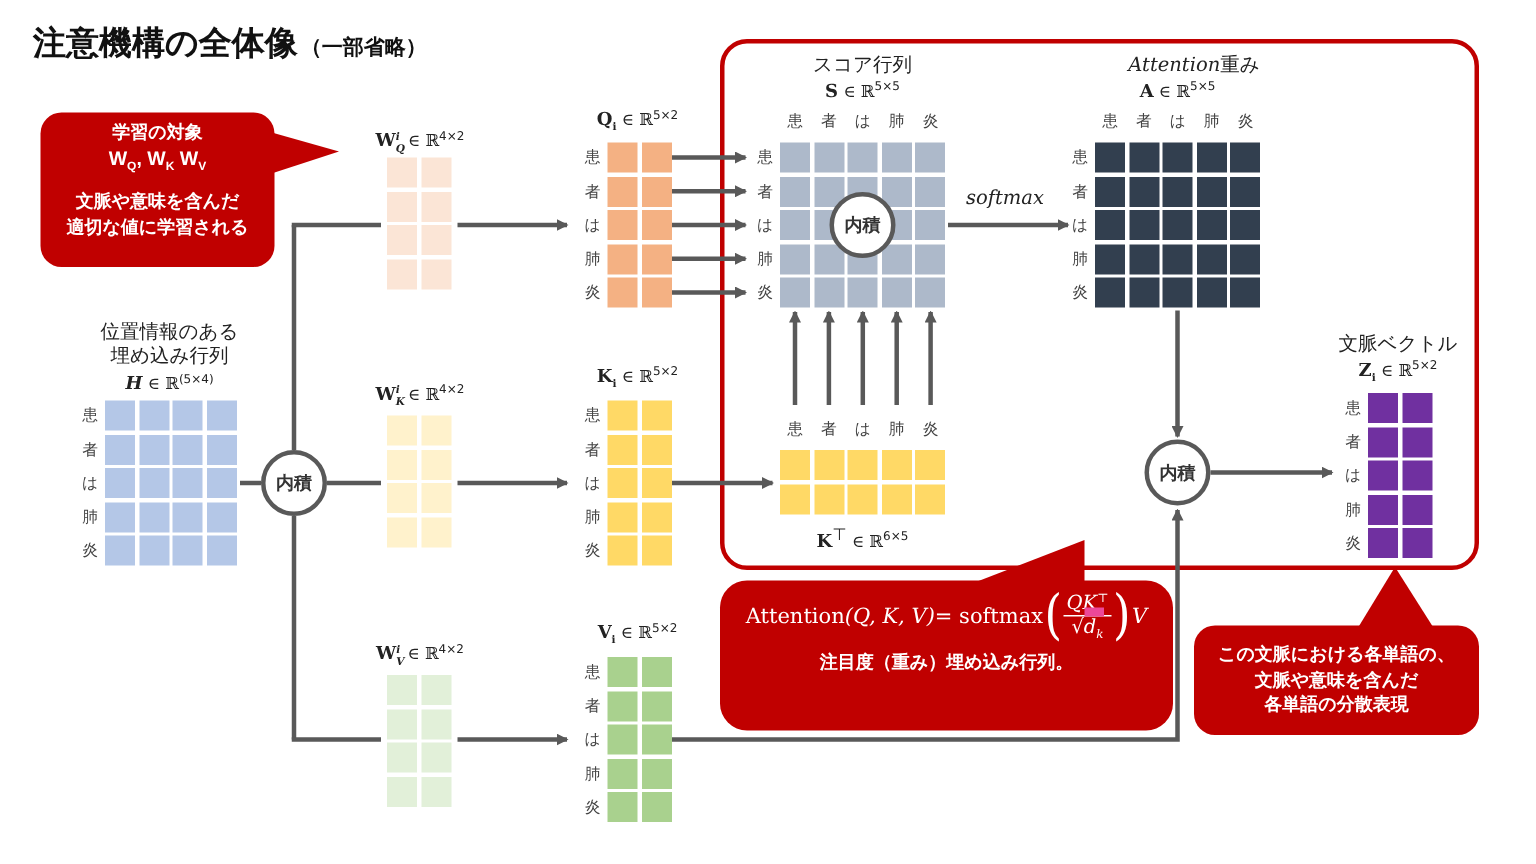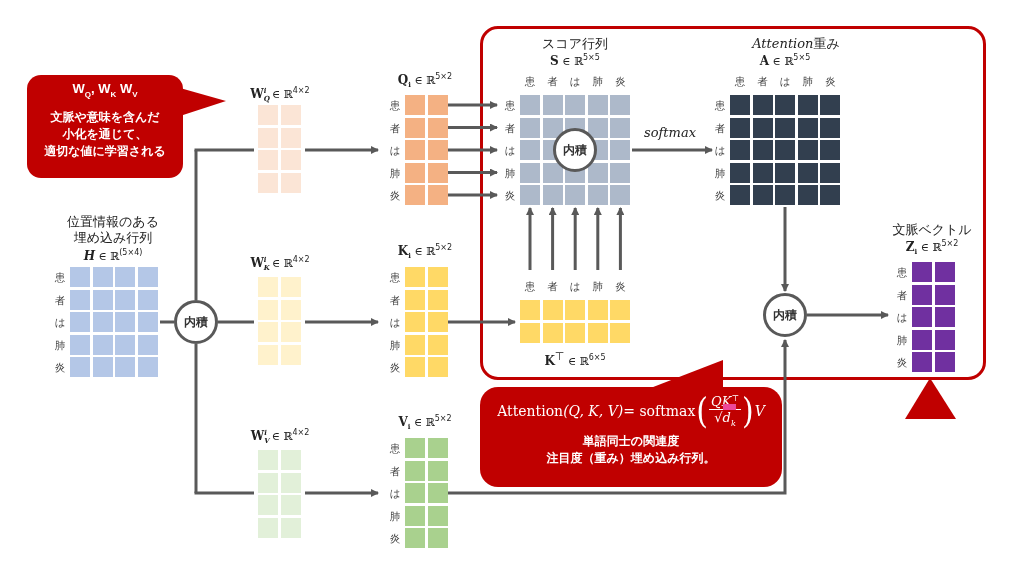--- a/index.html
+++ b/index.html
@@ -37,20 +37,23 @@
   .cell { position:absolute; width:20px; height:20px; }
   .rlabel, .clabel { position:absolute; font-size:10.5px; color:#444; width:16px; text-align:center; line-height:20px; }
   .softmax { left:670px; top:125px; transform:translateX(-50%); font-family:"DejaVu Serif", serif; font-style:italic; font-size:13px; color:#222; }
   .redbox { left:480px; top:26px; width:500px; height:348px; border:3px solid #c00000; border-radius:18px; }
 </style>
 </head>
 <body>
 
 <div id="stage">
 
+  <div class="abs title">
+    <span>注意機構の全体像</span><span class="sub">（一部省略）</span>
+  </div>
 
   <div class="abs redbox"></div>
 
   <svg class="lines" width="1024" height="576">
     <defs>
       <marker id="ah" markerWidth="8" markerHeight="8" refX="7" refY="4" orient="auto" markerUnits="userSpaceOnUse">
         <path d="M0,0 L8,4 L0,8 z" fill="#595959"></path>
       </marker>
     </defs>
     <g stroke="#595959" stroke-width="3" fill="none">
@@ -80,49 +83,54 @@
       <polyline points="447,493 785,493 785,340" marker-end="url(#ah)"></polyline>
     </g>
 
     <polygon points="180,88 226,101 180,116" fill="#c00000"></polygon>
     <polygon points="648,389 723,360 723,389" fill="#c00000"></polygon>
     <polygon points="905,419 930,378 956,419" fill="#c00000"></polygon>
   </svg>
 
   <div class="abs bubble b1">
     <div style="height:5px"></div>
+    <div class="ln">学習の対象</div>
     <div class="ln w">
       <span><span>W</span><sub>Q</sub><span>,</span></span>
       <span><span>W</span><sub>K</sub></span>
       <span><span>W</span><sub>V</sub></span>
     </div>
     <div style="height:6px"></div>
     <div class="ln">文脈や意味を含んだ</div>
-    <div class="ln">小化を通じて、</div>
     <div class="ln">適切な値に学習される</div>
   </div>
 
   <div class="abs bubble b2">
     <div class="formula">
       <span>Attention</span>
         <i>(Q, K, V)</i>
         <span> = softmax</span>
       <span class="paren">(</span>
       <span class="frac">
         <span class="num"><span>QK</span><sup>⊤</sup></span>
         <span class="den">√<span style="border-top:6px solid #ec4899"><span>d</span><sub>k</sub></span></span>
       </span>
       <span class="paren">)</span>
         <i>V</i>
     </div>
     <div style="height:2px"></div>
-    <div class="ln">単語同士の関連度</div>
     <div class="ln">注目度（重み）埋め込み行列。</div>
   </div>
 
+  <div class="abs bubble b3">
+    <div style="height:11px"></div>
+    <div class="ln">この文脈における各単語の、</div>
+    <div class="ln">文脈や意味を含んだ</div>
+    <div class="ln">各単語の分散表現</div>
+  </div>
 
   <div class="abs circle" style="left:174px; top:300px;">
       <span>内積</span>
     </div>
   <div class="abs circle" style="left:763px; top:293px;">
       <span>内積</span>
     </div>
 
   <div class="abs softmax">softmax</div>
 

